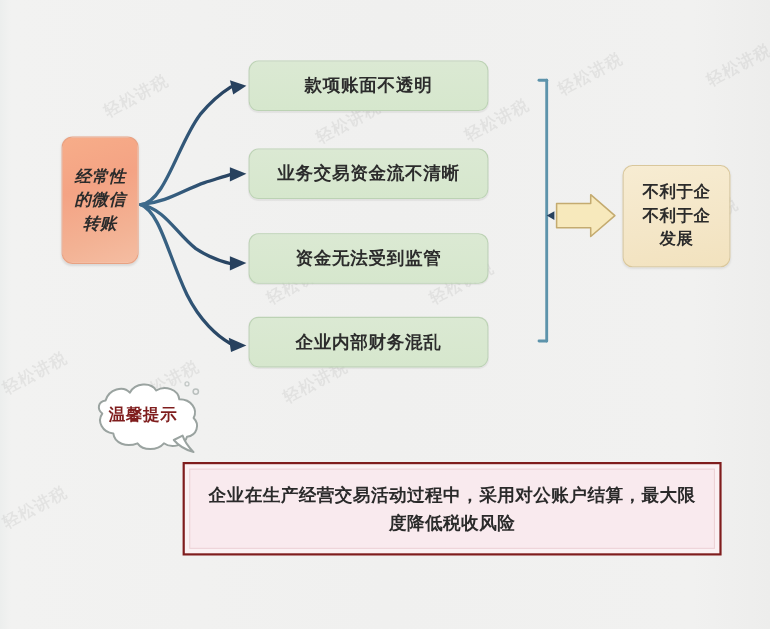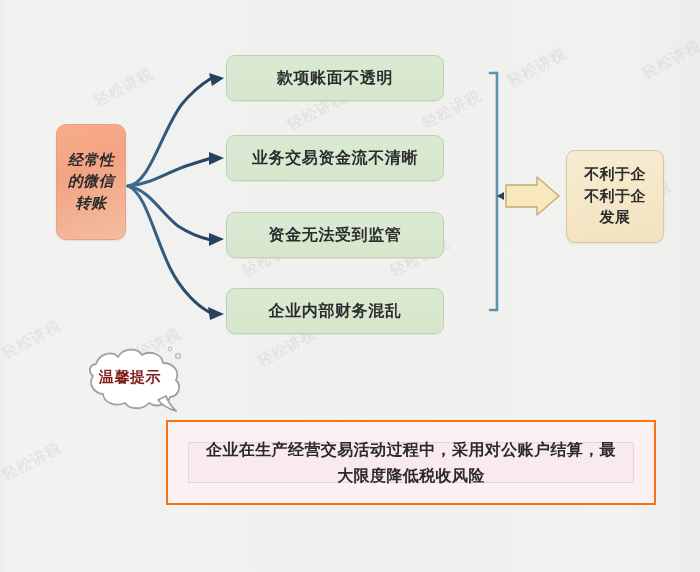--- a/index.html
+++ b/index.html
@@ -138,23 +138,23 @@
   }
 
   
   #tip-box {
     position: absolute;
     left: 166px;
     top: 420px;
     width: 490px;
     height: 85px;
     background: #fbf1f3;
-    border: 2px solid #f97316;
-    box-sizing: border-box;
-    padding: 20px;
+    border: 2px solid #7f1d1d;
+    box-sizing: border-box;
+    padding: 4px;
   }
   #tip-box .inner {
     width: 100%;
     height: 100%;
     border: 1px solid #edd3d7;
     background: #f9eaee;
     box-sizing: border-box;
     display: flex;
     align-items: center;
     justify-content: center;

